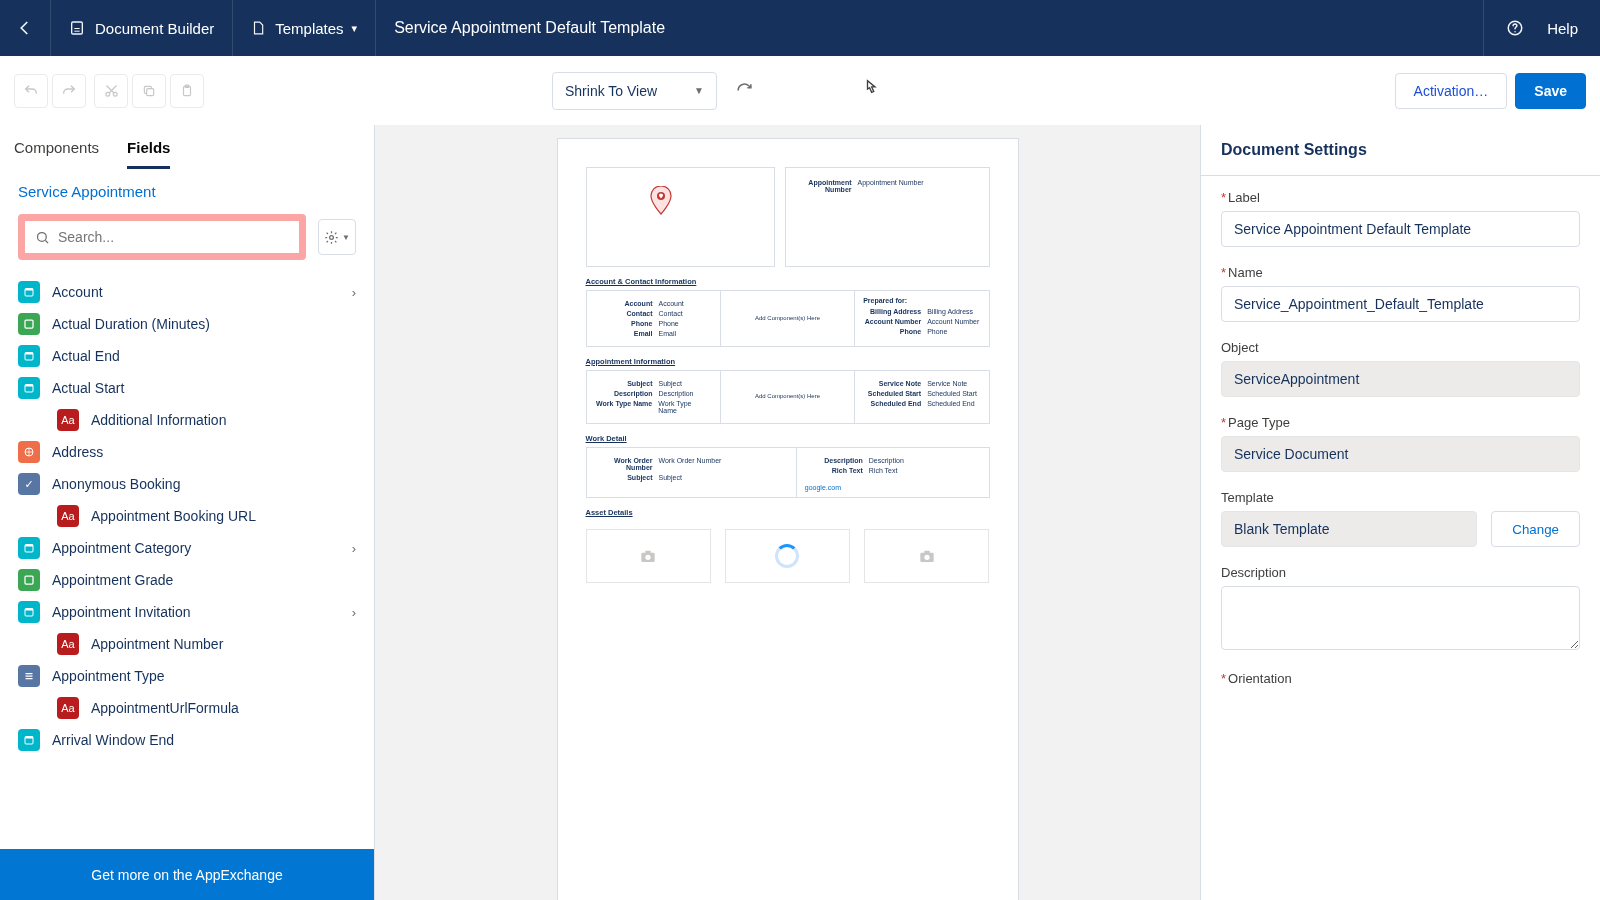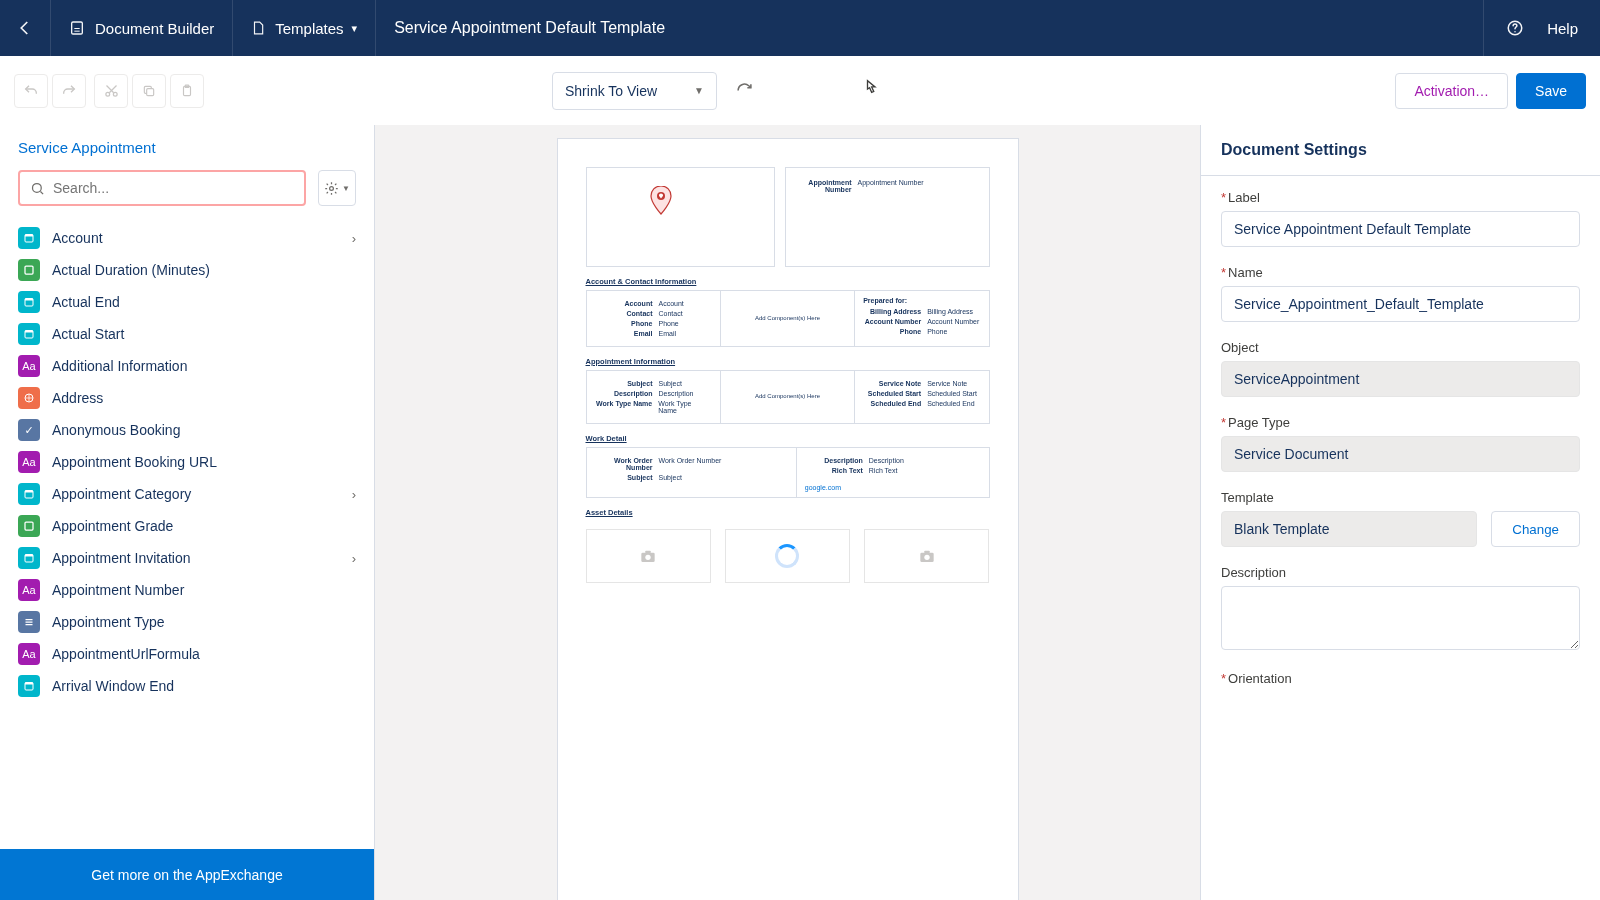--- a/index.html
+++ b/index.html
@@ -16,44 +16,44 @@
 .topbar .chev { margin-left: 8px; font-size: 11px; }
 
 
 .toolbar { height: 69px; display: flex; align-items: center; padding: 8px 14px; border-bottom: 0; }
 .btngroup { display: flex; gap: 4px; margin-right: 8px; }
 .iconbtn { width: 34px; height: 34px; border: 1px solid #d8dde6; border-radius: 4px; background: #fff; display: flex; align-items: center; justify-content: center; color: #706e6b; }
 .iconbtn.disabled { color: #c9c7c5; border-color: #ecebea; }
 .zoom { margin-left: 340px; display: flex; align-items: center; gap: 10px; }
 .zoom-select { width: 165px; height: 38px; border: 1px solid #d8dde6; border-radius: 4px; background: #fff; display: flex; align-items: center; justify-content: space-between; padding: 0 12px; color: #16325c; font-size: 14px; }
 .toolbar .grow { flex: 1; }
-.btn { height: 36px; padding: 0 18px; border: 1px solid #d8dde6; border-radius: 4px; background: #fff; color: #a21caf; font-size: 14px; }
-.btn.primary { background: #0070d2; border-color: #0070d2; color: #fff; margin-left: 8px; }
+.btn { height: 36px; padding: 0 18px; border: 1px solid #d8dde6; border-radius: 4px; background: #fff; color: #1d4ed8; font-size: 14px; }
+.btn.primary { background: #0070d2; border-color: #0070d2; color: #fff; margin-left: 8px; font-weight: bold; }
 
 
 .body { position: absolute; top: 125px; bottom: 0; left: 0; right: 0; display: flex; }
 
 
 .left { width: 375px; border-right: 1px solid #d8dde6; display: flex; flex-direction: column; }
 
 
 .left .tabs2 { display: flex; padding: 14px 14px 0; gap: 28px; }
 .left .tabs2 .tab { padding-bottom: 10px; font-size: 15px; color: #3e3e3c; cursor: pointer; }
 .left .tabs2 .tab.active { font-weight: 600; border-bottom: 3px solid #16325c; color: #080707; }
 .crumb { padding: 14px 18px 6px; color: #0070d2; font-size: 15px; }
 .searchrow { display: flex; align-items: center; gap: 12px; padding: 8px 18px 12px; }
-.searchbox { flex: 1; height: 36px; border: 2px solid #fca5a5; border-radius: 4px; display: flex; align-items: center; padding: 16px 10px; color: #706e6b; }
+.searchbox { flex: 1; height: 36px; border: 7px solid #fca5a5; border-radius: 4px; display: flex; align-items: center; padding: 16px 10px; color: #706e6b; }
 .searchbox input { border: none; outline: none; font-size: 14px; margin-left: 8px; flex: 1; color: #080707; }
 .gearbtn { width: 38px; height: 36px; border: 1px solid #d8dde6; border-radius: 4px; display: flex; align-items: center; justify-content: center; color: #706e6b; }
 .fieldlist { overflow: auto; flex: 1; padding: 4px 0 0; }
 .fielditem { display: flex; align-items: center; height: 32px; padding: 0 18px; font-size: 14px; color: #16325c; }
 .fielditem .ficon { width: 22px; height: 22px; border-radius: 4px; display: flex; align-items: center; justify-content: center; margin-right: 12px; font-size: 11px; color: #fff; flex-shrink:0; }
 .ficon.date { background: #00b6cb; }
 .ficon.num  { background: #3ba755; }
-.ficon.textA{ background: #a21caf; }
+.ficon.textA{ background: #b91c1c; margin-left: 39px; }
 .ficon.addr { background: #ef6e4a; }
 .ficon.check{ background: #5876a3; }
 .ficon.list { background: #5876a3; }
 .fielditem .chev { margin-left: auto; color: #706e6b; font-size: 13px; }
 .appex { height: 51px; background: #0176d3; color: #fff; display: flex; align-items: center; justify-content: center; font-size: 14px; }
 
 
 .canvas { flex: 1; background: #f3f2f2; overflow: auto; display: flex; justify-content: center; padding: 10px 0 0; }
 .page { width: 460px; background: #fff; margin-top: 4px; box-shadow: 0 0 0 1px #d8dde6; padding: 28px 28px 10px; font-size: 7px; color: #16325c; }
 .page .block { border: 1px solid #d8dde6; margin-bottom: 8px; }
@@ -179,20 +179,24 @@
   </div>
 
   <div class="grow"></div>
   <button class="btn">Activation…</button>
   <button class="btn primary">Save</button>
 </div>
 
 <div class="body">
 
   <div class="left">
+    <div class="tabs2">
+      <div class="tab">Components</div>
+      <div class="tab active">Fields</div>
+    </div>
     <div class="crumb">Service Appointment</div>
     <div class="searchrow">
       <div class="searchbox">
         <svg width="15" height="15" viewBox="0 0 24 24" fill="none" stroke="#706e6b" stroke-width="2">
             <circle cx="11" cy="11" r="7"></circle>
             <path d="M21 21l-4.3-4.3"></path>
           </svg>
         <input placeholder="Search..." style="">
       </div>
       <div class="gearbtn">

